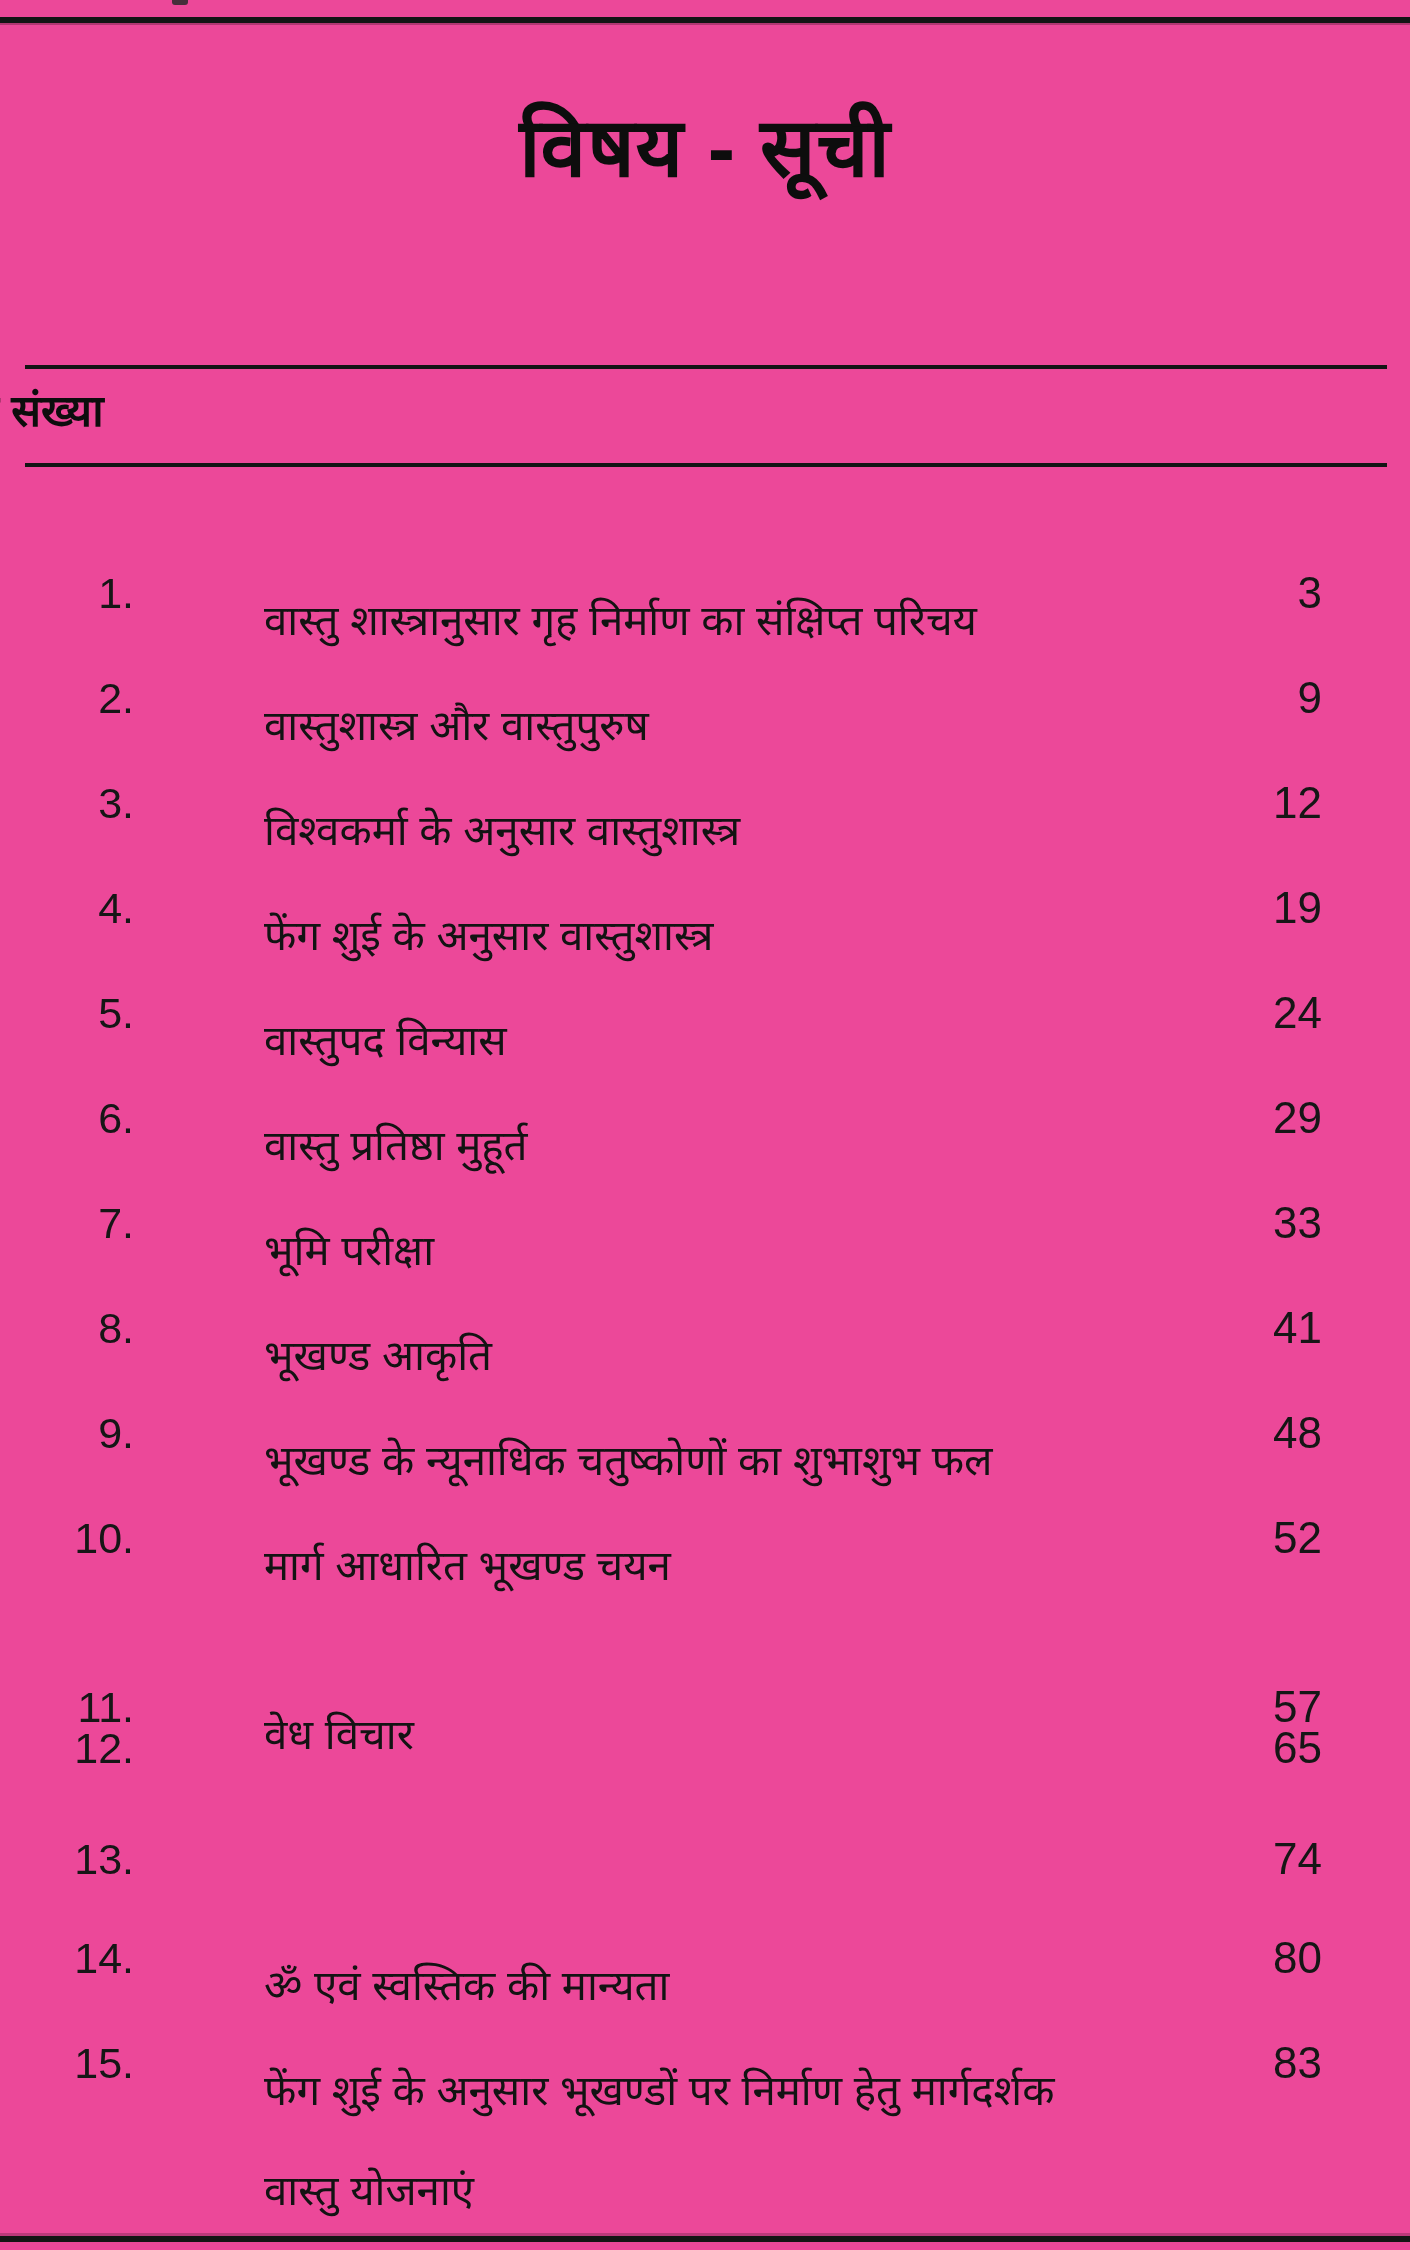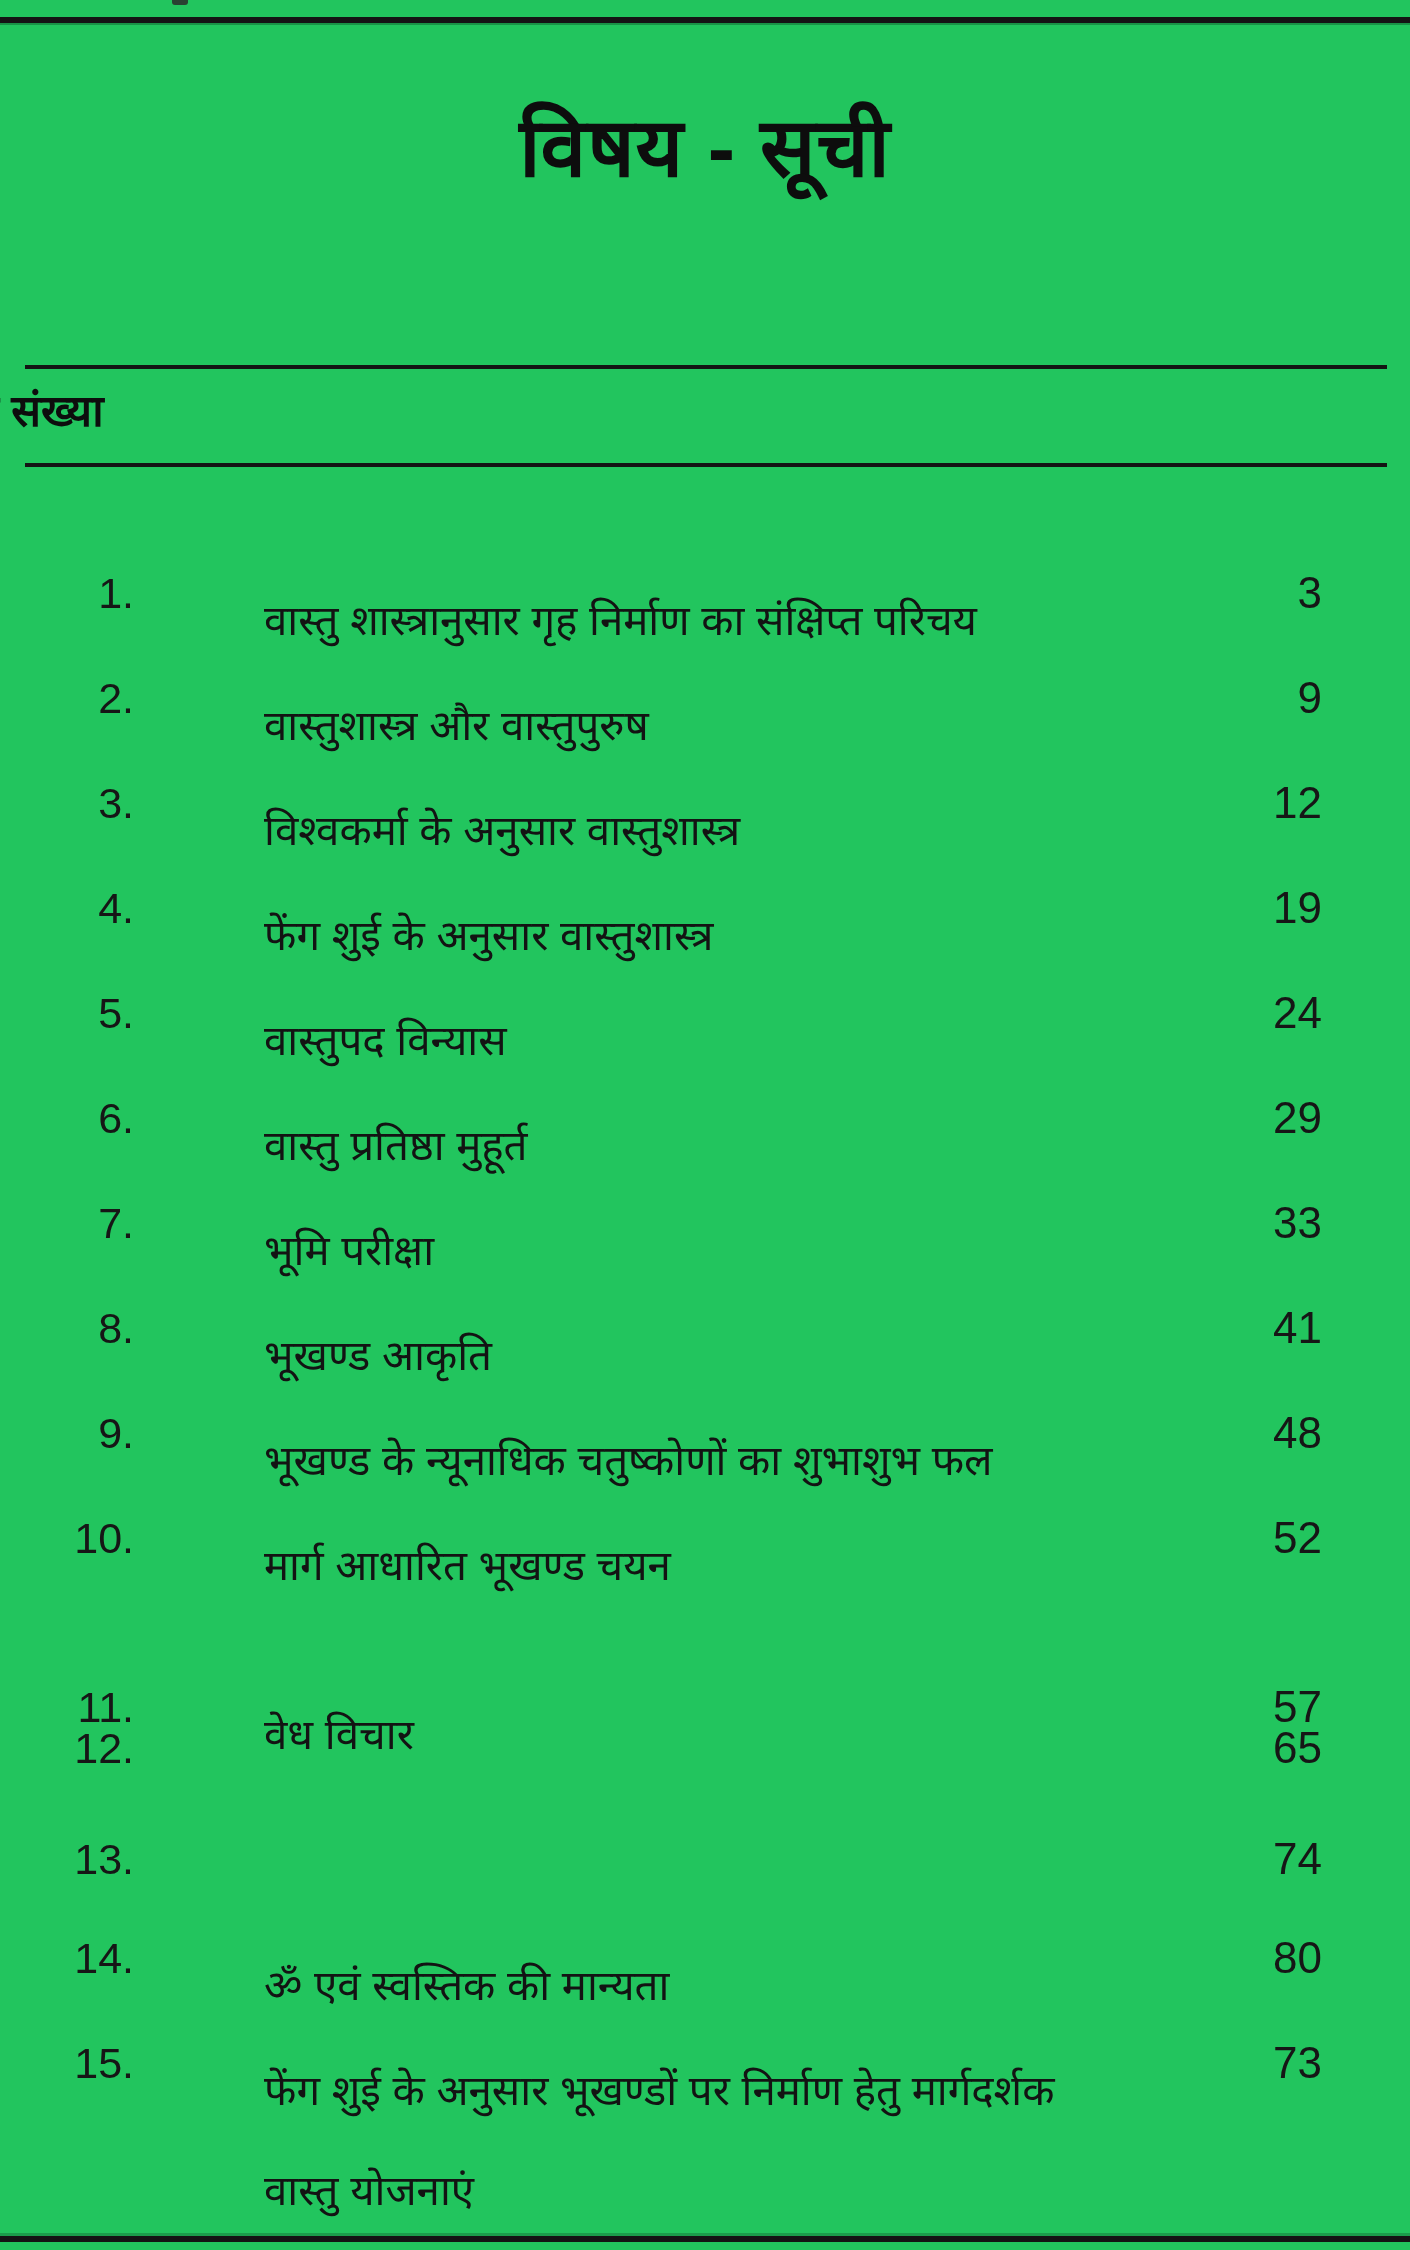--- a/index.html
+++ b/index.html
@@ -1,20 +1,20 @@
 <!DOCTYPE html>
 <html><head>
 <meta charset="utf-8">
 <style>
   html, body { margin: 0; padding: 0; background: #ffffff; }
   .page {
     position: relative;
     width: 1410px;
     height: 2250px;
-    background: #22c55e;
+    background: #ec4899;
     font-family: "Liberation Sans", "DejaVu Sans", sans-serif;
     color: #111111;
     overflow: hidden;
   }
   .rule { position: absolute; background: #141414; }
   .rule.top    { top: 17px;   left: 0; right: 0; height: 6px; box-shadow: 0 2px 0 rgba(0,0,0,0.25); }
   .rule.bottom { top: 2236px; left: 0; right: 0; height: 6px; box-shadow: 0 -3px 0 rgba(0,0,0,0.2); }
   .rule.mid    { left: 25px;  width: 1362px; height: 4px; }
   .rule.a { top: 365px; }
   .rule.b { top: 463px; }
@@ -160,21 +160,21 @@
 
     <div class="row" style="top:1927px">
       <span class="num">14.</span>
       <span class="sub">ॐ एवं स्वस्तिक की मान्यता</span>
       <span class="pg">80</span>
     </div>
 
     <div class="row" style="top:2032px">
       <span class="num">15.</span>
       <span class="sub">फेंग शुई के अनुसार भूखण्डों पर निर्माण हेतु मार्गदर्शक</span>
-      <span class="pg">73</span>
+      <span class="pg">83</span>
     </div>
 
     <div class="row" style="top:2132px">
       <span class="sub">वास्तु योजनाएं</span>
     </div>
 
   </div>
 
   <div class="rule bottom"></div>
 

